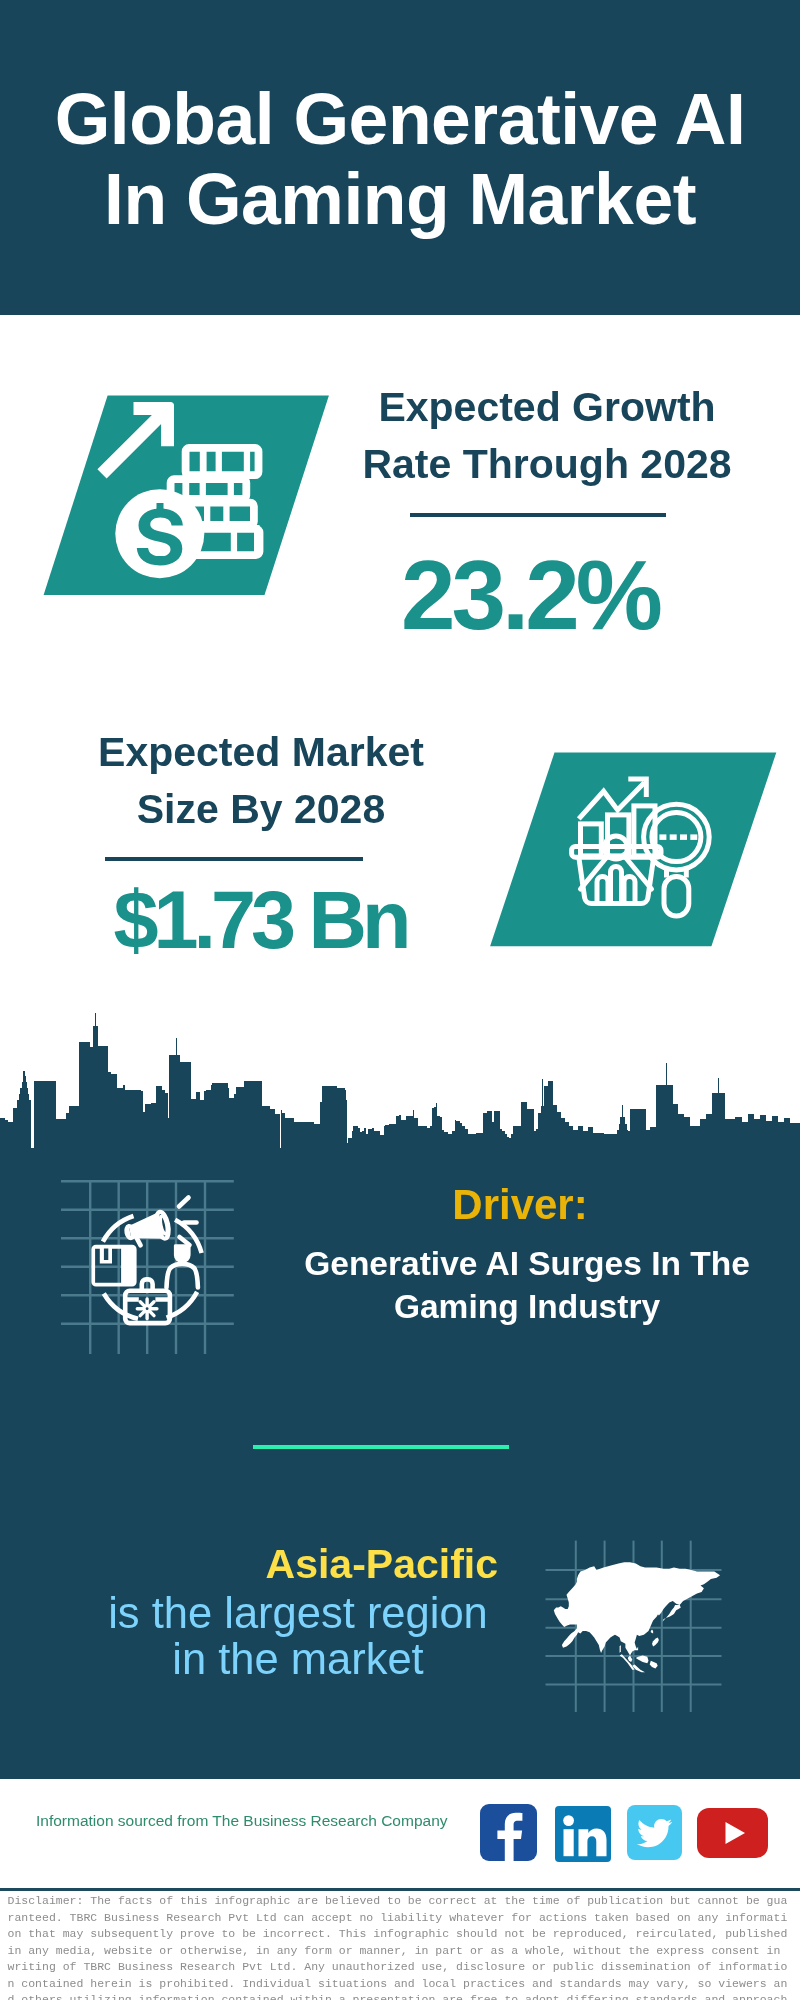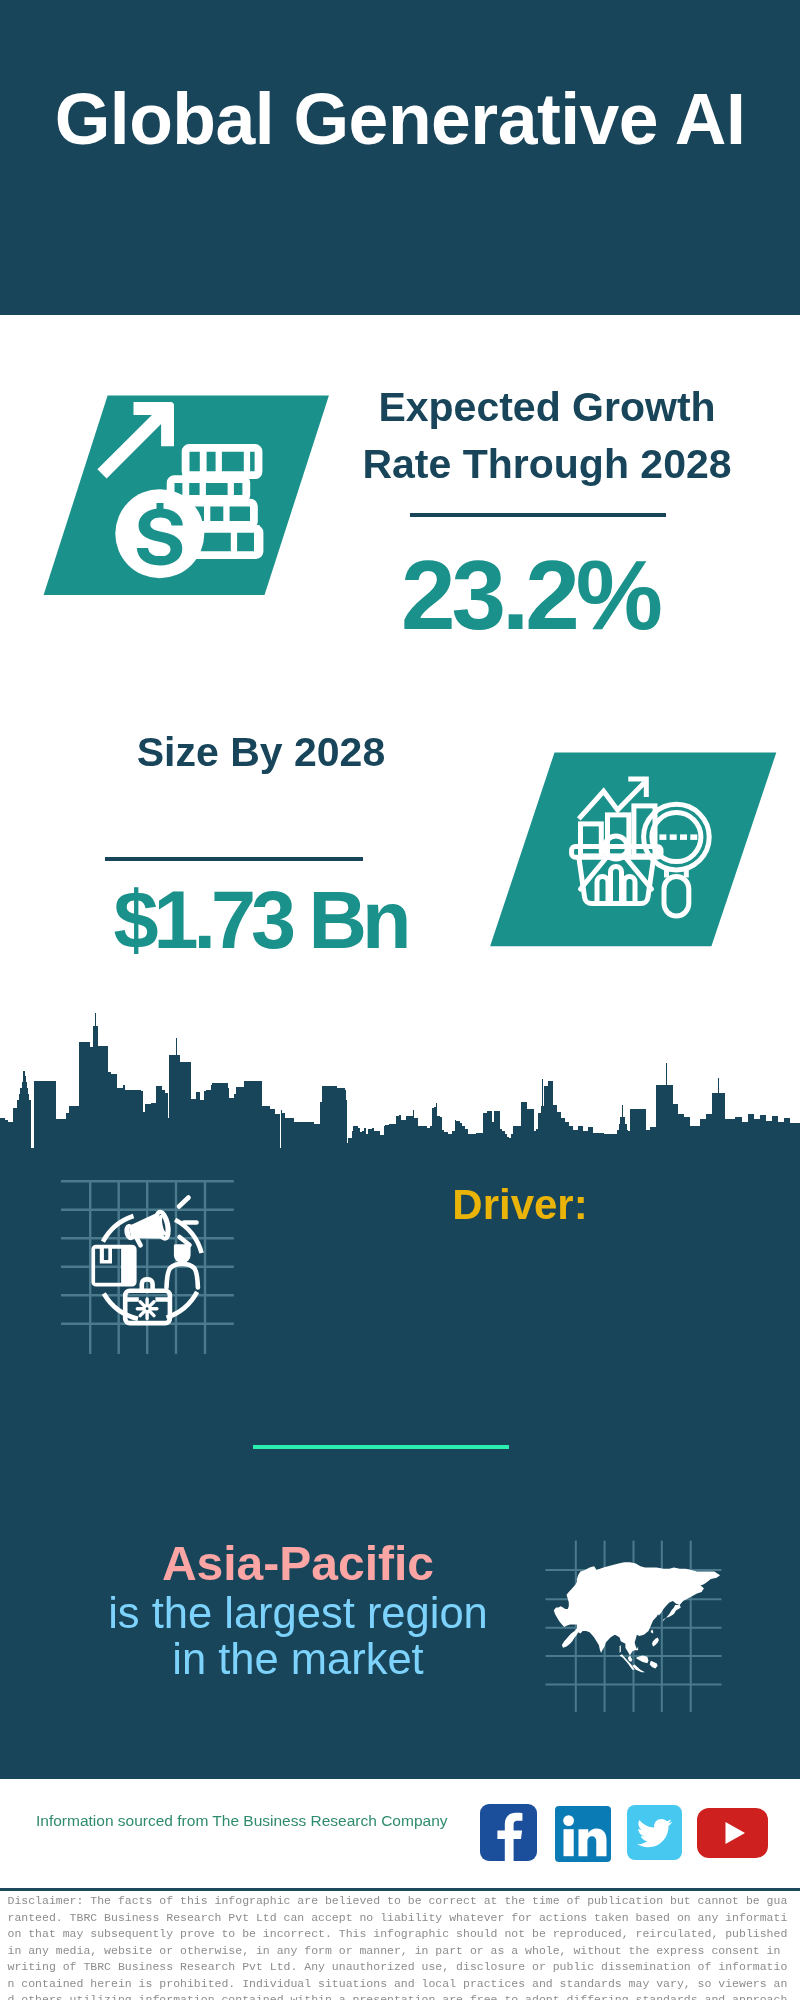--- a/index.html
+++ b/index.html
@@ -20,41 +20,42 @@
   .tile{position:absolute;}
   .tile svg{display:block;}
   
   .stat-label{position:absolute;color:#18455a;font-size:41px;font-weight:bold;line-height:57px;text-align:center;}
   .stat-rule{position:absolute;height:4px;background:#18455a;}
   .stat-value{position:absolute;color:#1a918a;font-size:98px;font-weight:bold;text-align:center;line-height:98px;letter-spacing:-4px;}
   
   .d-heading{position:absolute;color:#eab308;font-size:42px;font-weight:bold;text-align:center;line-height:42px;}
   .d-text{position:absolute;color:#ffffff;font-size:33.5px;font-weight:bold;text-align:center;line-height:42.5px;}
   .divider{position:absolute;height:4px;background:#2beeaf;}
-  .r-heading{position:absolute;color:#fca5a5;font-size:48px;font-weight:bold;text-align:center;line-height:44px;}
+  .r-heading{position:absolute;color:#fde047;font-size:41px;font-weight:bold;text-align:right;line-height:44px;}
   .r-text{position:absolute;color:#7dd3fc;font-size:43.5px;font-weight:normal;text-align:center;line-height:46.4px;}
   
   .source{position:absolute;left:36px;top:32px;color:#2e8b6e;font-size:15.5px;line-height:19.7px;}
   .social{position:absolute;left:480px;top:25px;}
   .sbtn{display:block;position:absolute;}
   .sbtn svg{display:block;}
   .fb{left:0px;top:0px;}
   .li{left:75px;top:2px;}
   .tw{left:147px;top:1px;}
   .yt{left:217px;top:4px;}
   .rule{position:absolute;left:0;top:109px;width:800px;height:3px;background:#1d4a5c;}
   .disclaimer{position:absolute;left:7.5px;top:114px;width:785px;color:#8d8d8d;font-size:11.5px;line-height:16.5px;word-break:break-all;font-family:Liberation Mono, monospace;}
 </style>
 </head>
 <body>
 
 <div class="page">
   <div class="header">
     <div class="header-title">
       <div>Global Generative AI</div>
+      <div>In Gaming Market</div>
     </div>
   </div>
   <div class="white-band">
 
     <div class="tile" style="left:20px;top:78px;">
       <svg width="310" height="210" viewBox="0 0 310 210">
         <polygon points="80.6,2.6 301.9,2.6 237.5,202 16.6,202" fill="#1a918a"></polygon>
         <g fill="#ffffff">
           <path d="M106.5,9 L143.4,9 a3.6,3.6 0 0 1 3.6,3.6 L147,53.2 L134.1,53.2 L134.1,31 L79.6,85.5 L70.4,76.3 L124.9,21.9 L106.5,21.9 Z"></path>
         </g>
@@ -89,20 +90,21 @@
     </div>
 
     <div class="stat-label" style="left:340px;top:64px;width:400px;">
       <div>Expected Growth</div>
       <div>Rate Through 2028</div>
     </div>
     <div class="stat-rule" style="left:403px;top:198px;width:256px;"></div>
     <div class="stat-value" style="left:323px;top:231px;width:400px;">23.2%</div>
 
     <div class="stat-label" style="left:54px;top:409px;width:400px;">
+      <div>Expected Market</div>
       <div>Size By 2028</div>
     </div>
     <div class="stat-rule" style="left:98px;top:542px;width:258px;"></div>
     <div class="stat-value" style="left:53px;top:565px;width:400px;font-size:81px;line-height:81px;letter-spacing:-5px;">$1.73 Bn</div>
 
     <div class="tile" style="left:480px;top:435px;">
       <svg width="300" height="200" viewBox="0 0 300 200">
         <polygon points="67.5,2.5 289.3,2.5 224.4,196.3 3.1,196.3" fill="#1a918a"></polygon>
         <g fill="none" stroke="#ffffff" stroke-width="5" stroke-linejoin="miter">
           <polyline points="91.8,68.9 116.6,41.3 130.6,59.9 157.5,32.5"></polyline>
@@ -375,20 +377,24 @@
           <line x1="91.0" y1="132.6" x2="85.2" y2="126.8"></line>
           <line x1="92.1" y1="132.2" x2="92.1" y2="123.9"></line>
           <line x1="93.2" y1="132.6" x2="99.0" y2="126.8"></line>
         </g>
         <circle cx="92.1" cy="133.7" r="4.4" fill="#ffffff"></circle>
         <circle cx="92.1" cy="133.7" r="1.4" fill="#18455a"></circle>
       </svg>
     </div>
 
     <div class="d-heading" style="left:320px;top:36px;width:400px;">Driver:</div>
+    <div class="d-text" style="left:272px;top:95px;width:510px;">
+      <div>Generative AI Surges In The</div>
+      <div>Gaming Industry</div>
+    </div>
 
     <div class="divider" style="left:253px;top:297px;width:256px;"></div>
 
     <div class="r-heading" style="left:98px;top:394px;width:400px;">Asia-Pacific</div>
     <div class="r-text" style="left:98px;top:442px;width:400px;">
       <div>is the largest region</div>
       <div>in the market</div>
     </div>
 
     <div class="tile" style="left:540px;top:374px;">

